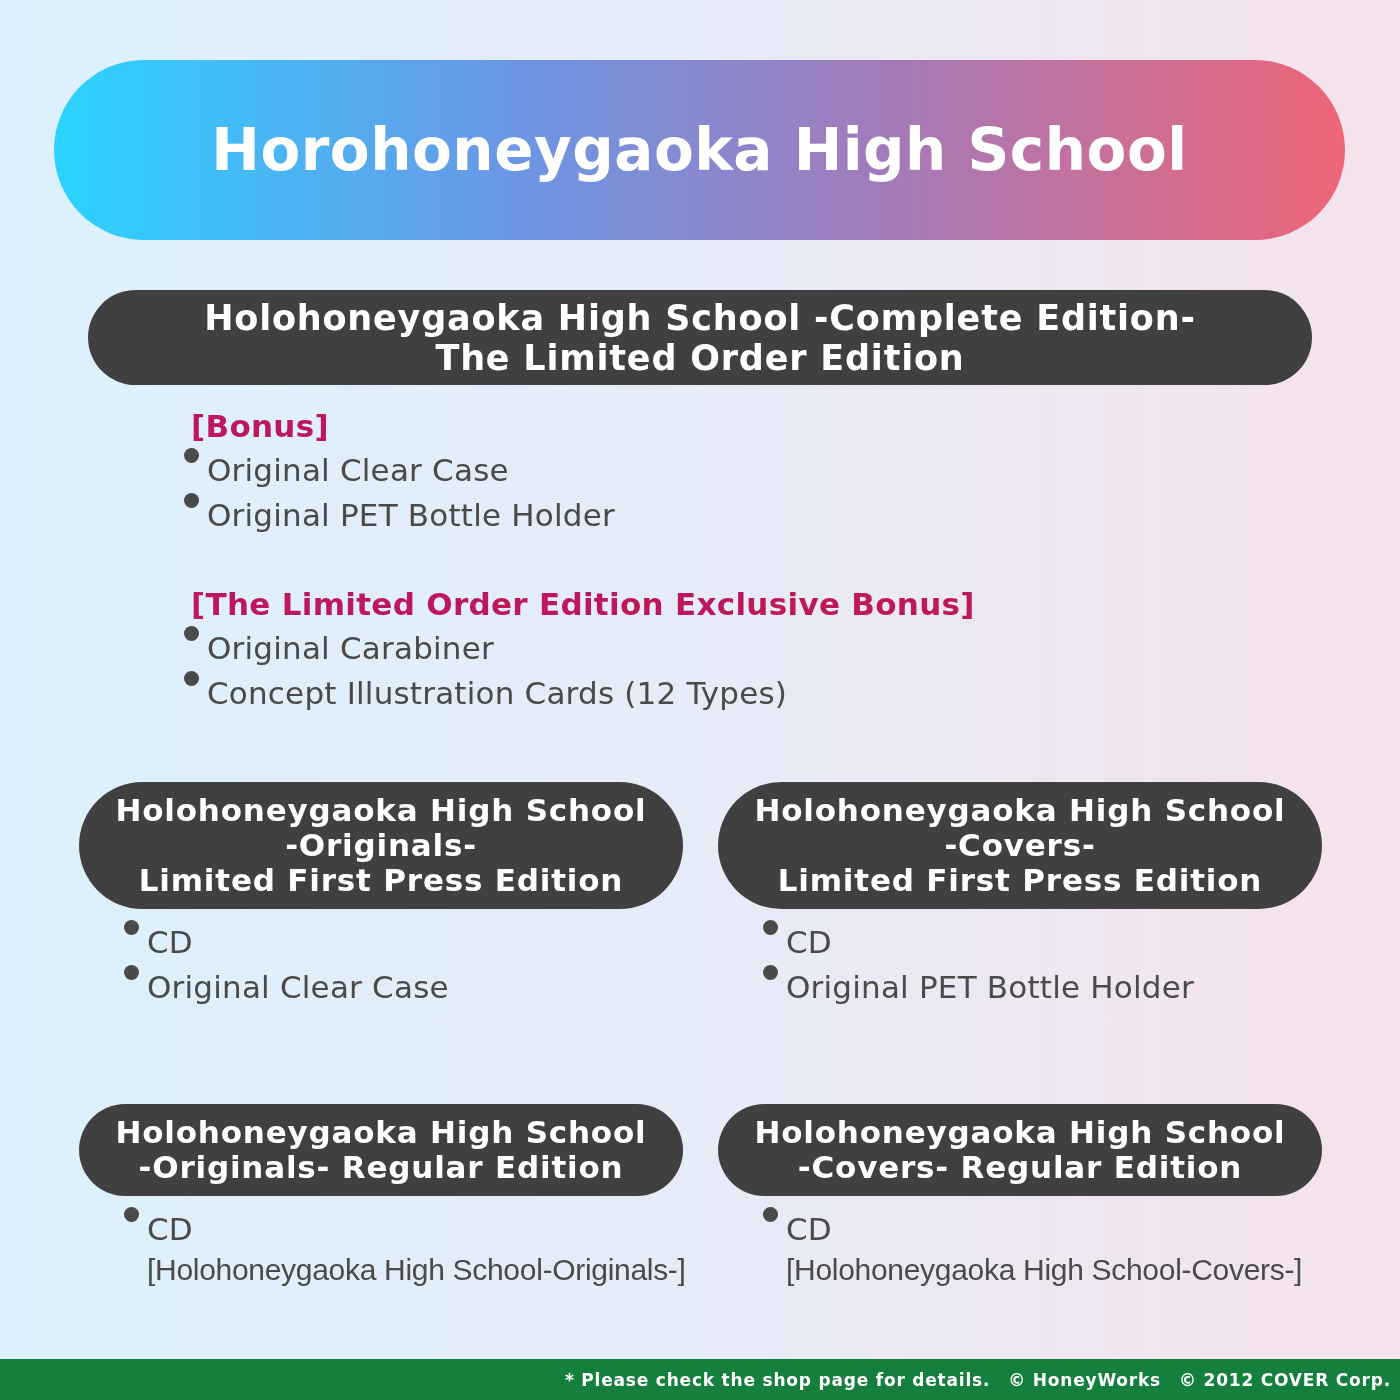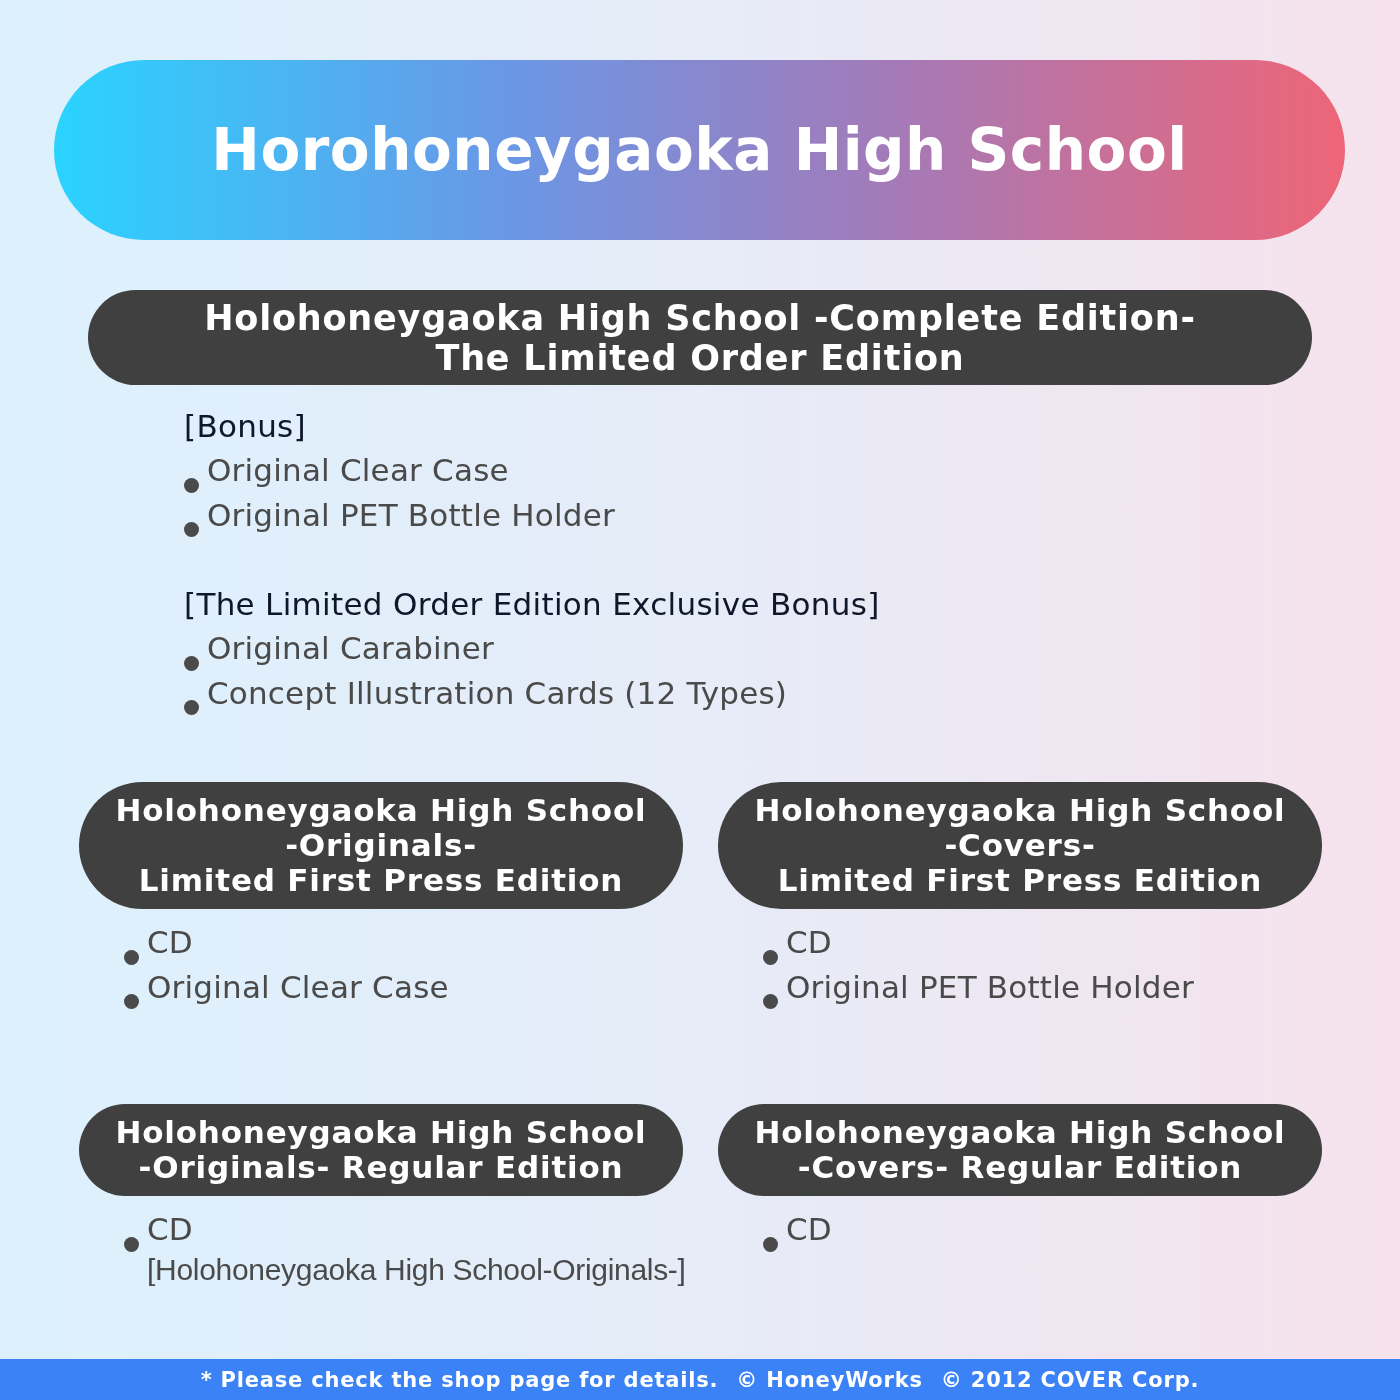--- a/index.html
+++ b/index.html
@@ -37,43 +37,43 @@
     }
     .pill-low {
       top: 1104px; width: 604px; height: 92px; border-radius: 46px;
       font-size: 31px; line-height: 35px; letter-spacing: 0.8px;
     }
     .col-left { left: 79px; }
     .col-right { left: 718px; }
 
     .block { position: absolute; }
     .section-heading {
-      font-weight: normal; font-size: 31px; line-height: 44px; color: #0f172a;
-      white-space: nowrap; letter-spacing: 0.3px;
+      font-weight: bold; font-size: 31px; line-height: 44px; color: #be185d;
+      white-space: nowrap; letter-spacing: 0.3px; margin-left: 7px;
     }
     .item {
-      display: flex; align-items: flex-end; font-size: 31px; line-height: 44.5px;
+      display: flex; align-items: flex-start; font-size: 31px; line-height: 44.5px;
       color: #4a4a4a; white-space: nowrap; letter-spacing: 0.2px;
     }
     .bullet {
       display: inline-block; width: 15px; height: 15px; border-radius: 50%;
       background: #4a4a4a; margin-right: 8px; margin-left: 0;
       flex-shrink: 0;
     }
     .sub {
       font-size: 30px; line-height: 36px; color: #4a4a4a; white-space: nowrap;
       padding-left: 23px; font-family: "Liberation Sans", sans-serif; letter-spacing: -0.3px;
     }
     .gap { height: 45px; }
 
     .footer {
       position: absolute; left: 0; top: 1359px; width: 1400px; height: 41px;
-      background: #3b82f6; color: #ffffff;
-      display: flex; align-items: center; justify-content: center;
-      font-size: 21px; font-weight: bold; letter-spacing: 0.8px; white-space: pre;
+      background: #15803d; color: #ffffff;
+      display: flex; align-items: center; justify-content: flex-end;
+      font-size: 17px; font-weight: bold; letter-spacing: 0.8px; white-space: pre;
     }
     .footer span { margin: 0 9px; }
   </style>
 </head>
 <body>
 
 <div class="title-banner">
   <span>Horohoneygaoka High School</span>
 </div>
 
@@ -150,19 +150,20 @@
 
 <div class="pill pill-low col-right">
   <span>Holohoneygaoka High School</span>
   <span>-Covers- Regular Edition</span>
 </div>
 <div class="block" style="left:763px; top:1207px;">
   <div class="item">
     <span class="bullet"></span>
     <span>CD</span>
   </div>
+  <div class="sub">[Holohoneygaoka High School-Covers-]</div>
 </div>
 
 <div class="footer">
   <span>* Please check the shop page for details.</span>
   <span>© HoneyWorks</span>
   <span>© 2012 COVER Corp.</span>
 </div>
 
 </body></html>

